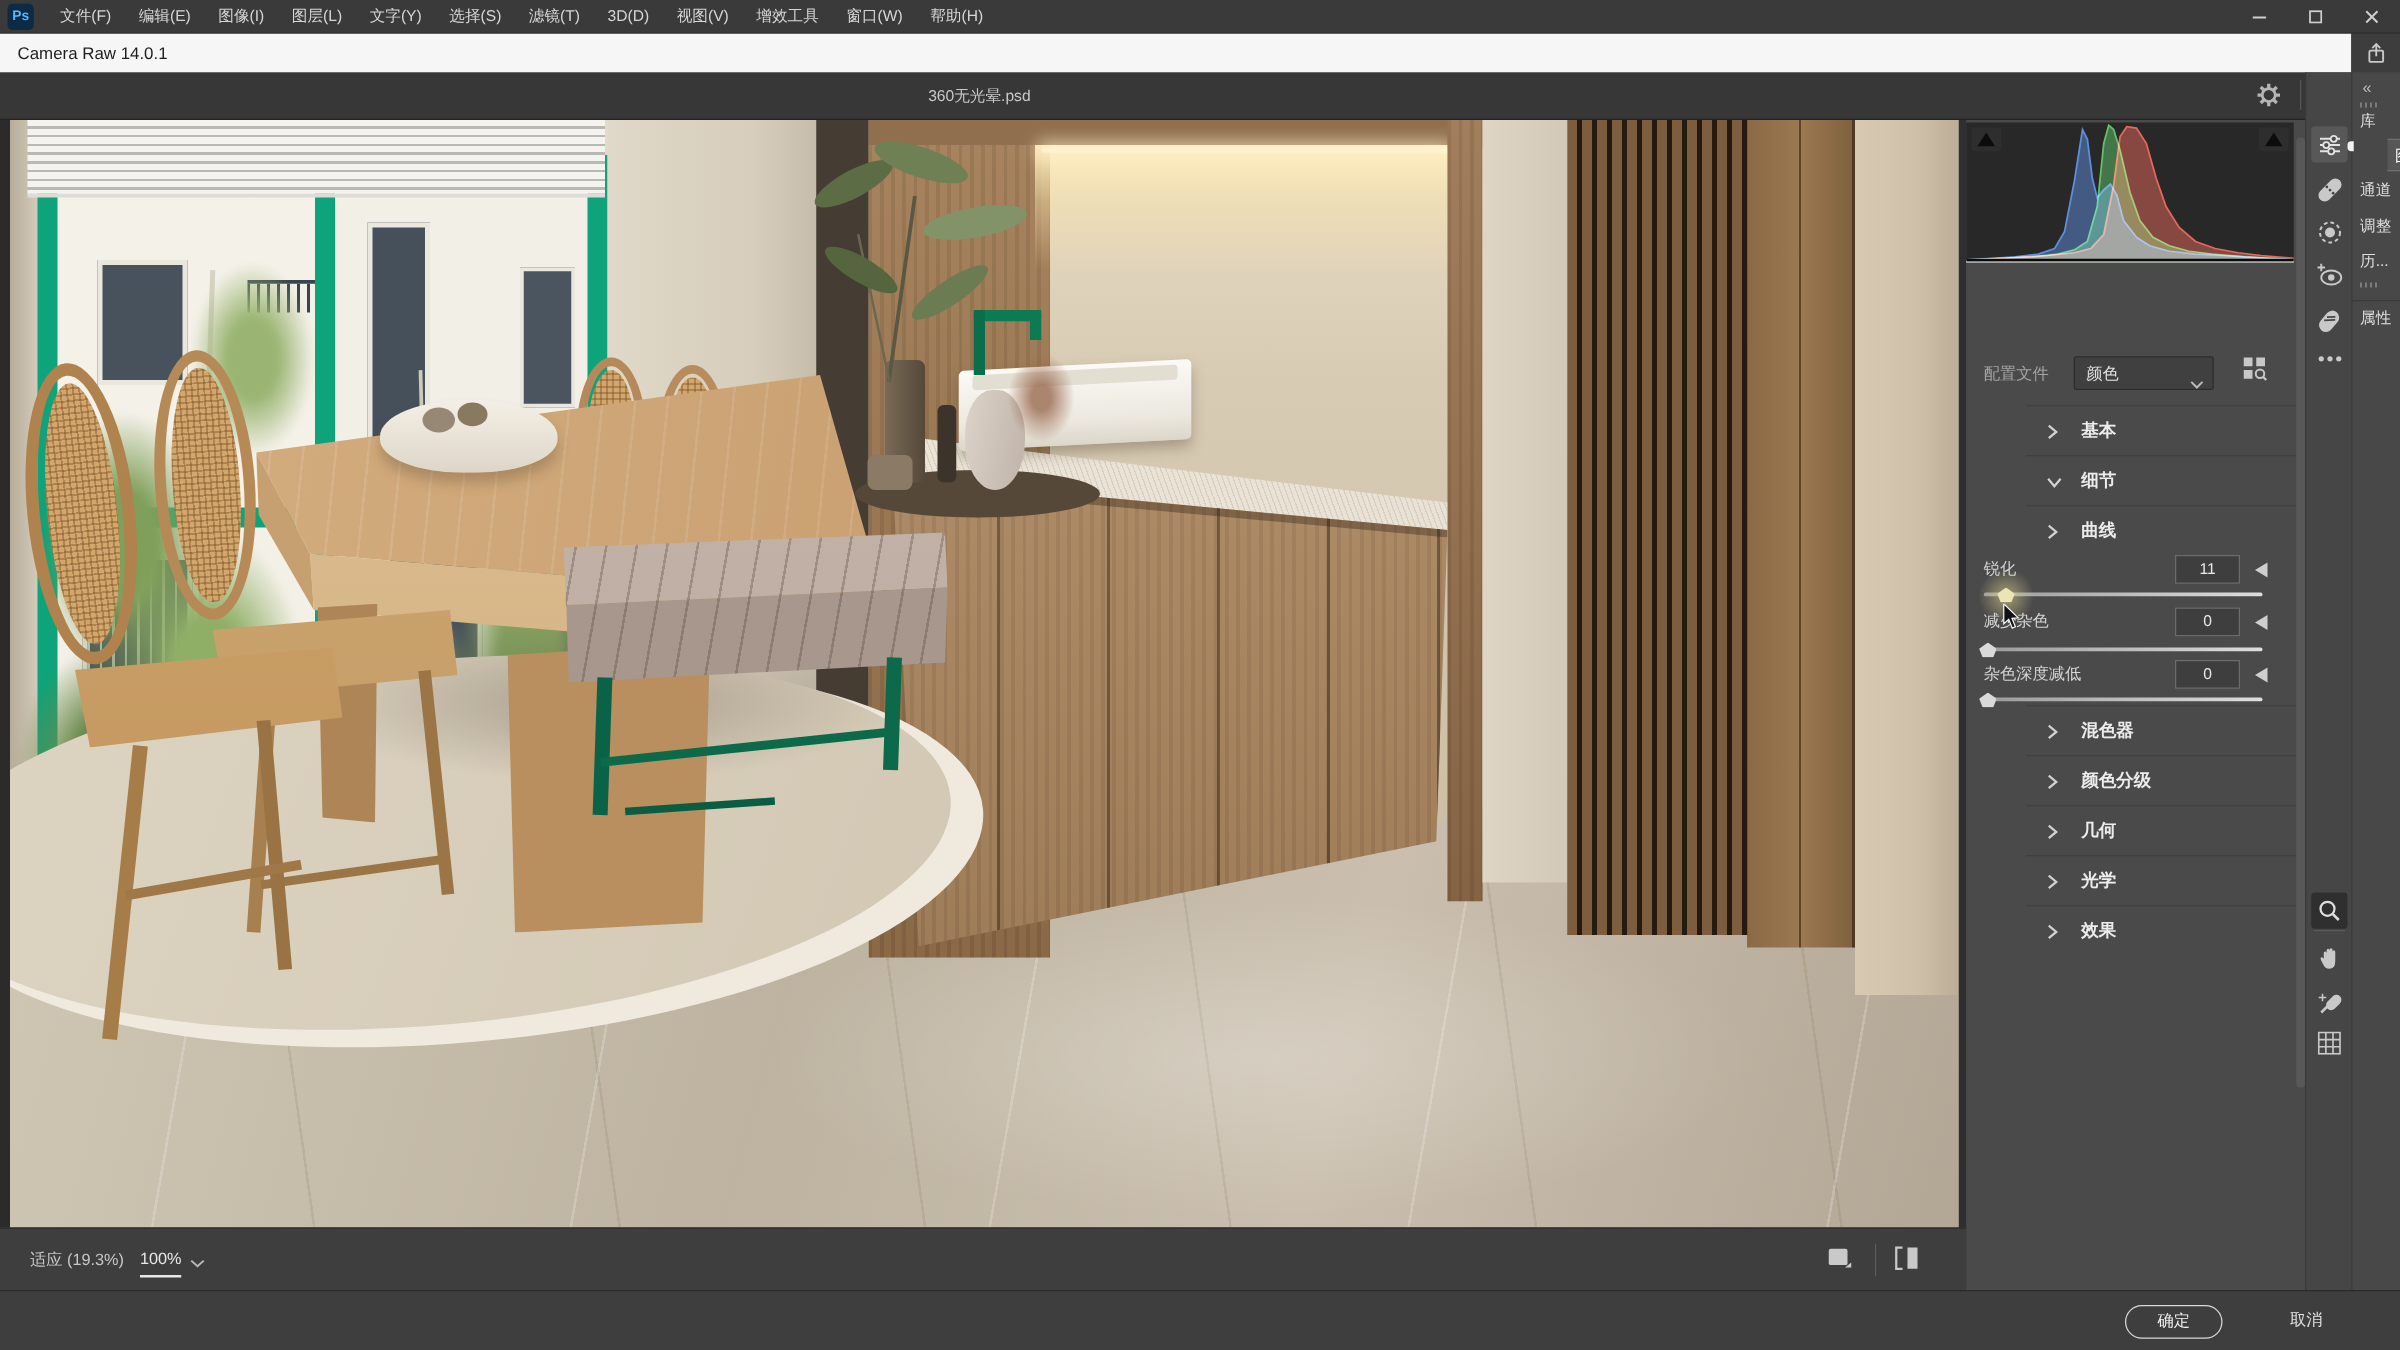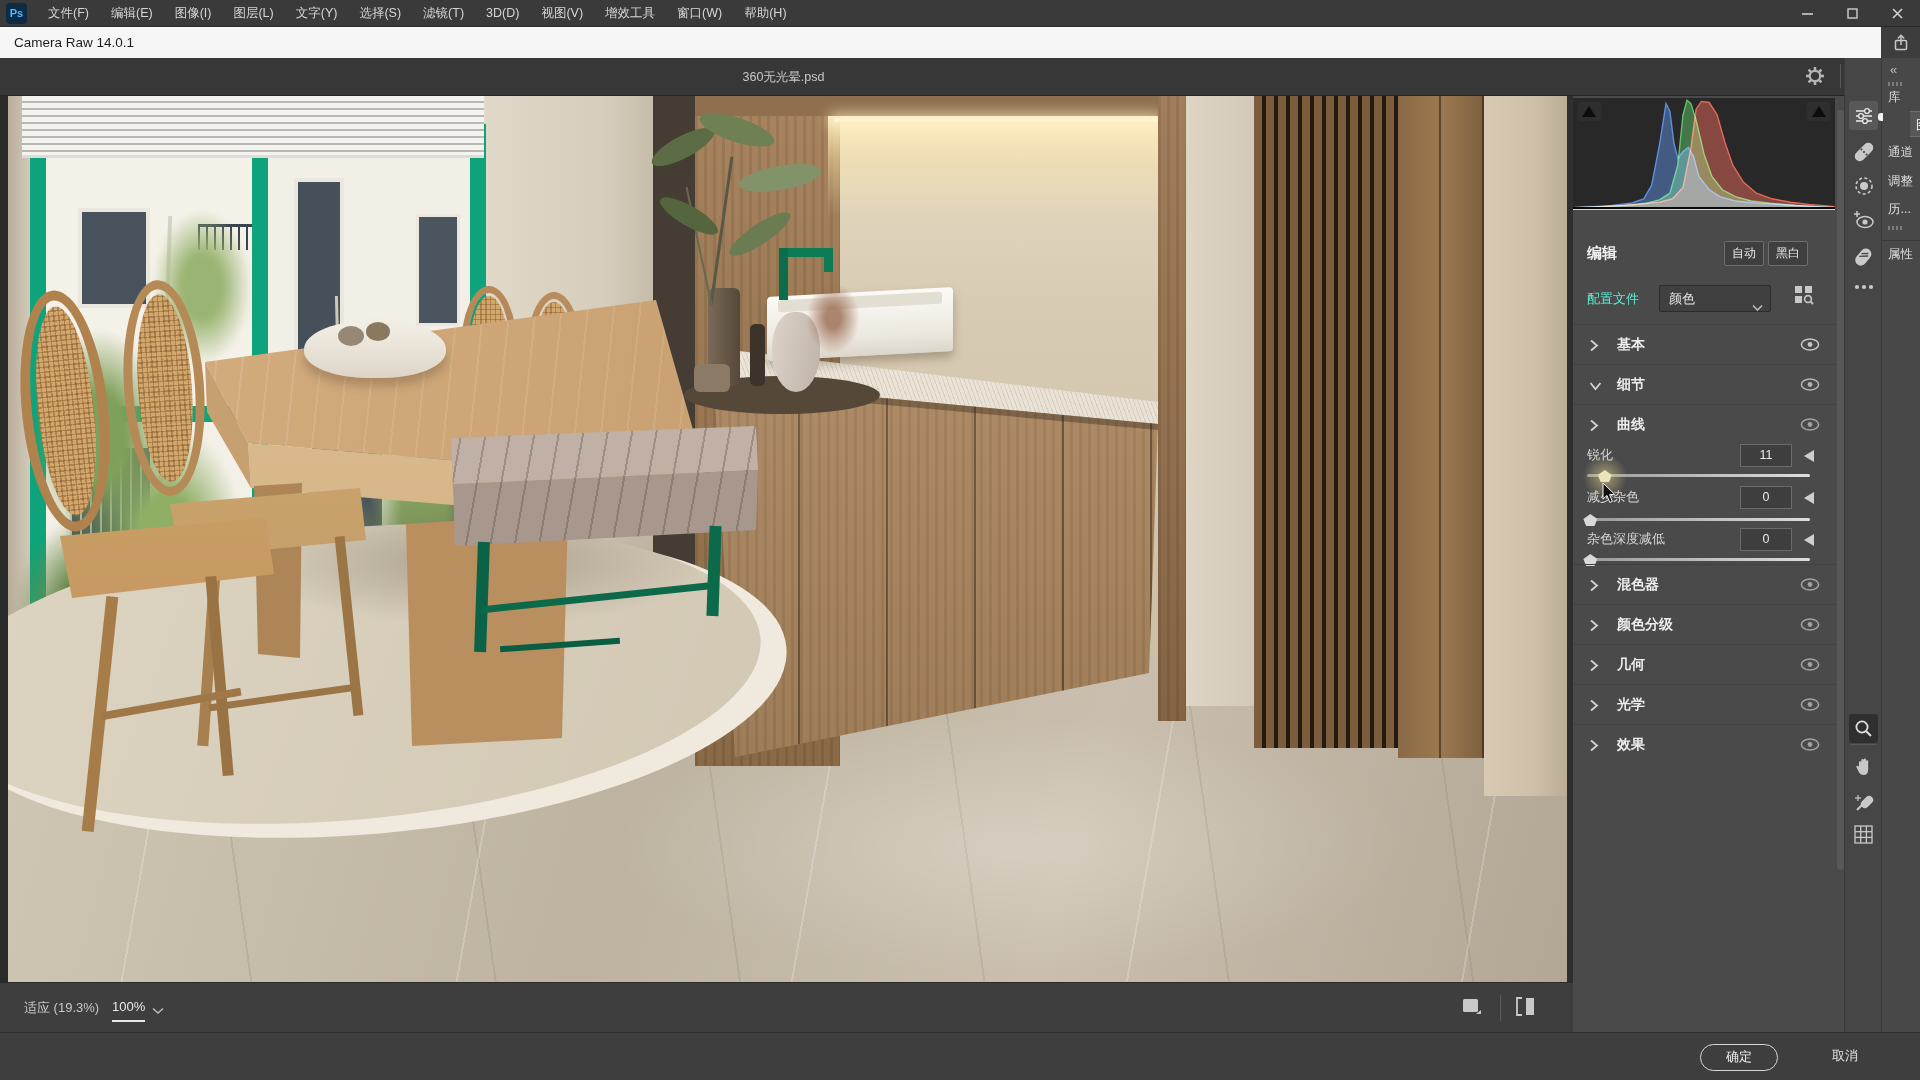--- a/index.html
+++ b/index.html
@@ -33,26 +33,26 @@
   #cancel-btn{position:absolute;right:62px;top:14px;color:#e2e2e2;font-size:13px;}
   
   #right-panel{left:1573px;top:96px;width:263px;height:936px;background:#4a4a4a;}
   #histogram{position:absolute;left:0;top:2px;width:262px;height:112px;background:#282828;border-bottom:1px solid #111;}
   .clip-box{position:absolute;top:4px;width:24px;height:19px;background:#2e2e2e;border-radius:3px;display:flex;align-items:center;justify-content:center;}
   .clip-tri{width:0;height:0;border-left:7px solid transparent;border-right:7px solid transparent;border-bottom:11px solid #0c0c0c;}
   #edit-row{position:absolute;left:0;top:138px;width:263px;height:40px;}
   #edit-title{position:absolute;left:14px;top:10px;font-size:15px;font-weight:bold;color:#f0f0f0;}
   .mini-btn{position:absolute;top:7px;height:25px;border:1px solid #6e6e6e;border-radius:2px;background:#3f3f3f;color:#e8e8e8;font-size:12px;text-align:center;line-height:23px;}
   #profile-row{position:absolute;left:0;top:182px;width:263px;height:42px;}
-  #profile-label{position:absolute;left:14px;top:12px;color:#5eead4;}
+  #profile-label{position:absolute;left:14px;top:12px;color:#a3a3a3;}
   #profile-select{position:absolute;left:86px;top:7px;width:112px;height:27px;background:#404040;border:1px solid #2c2c2c;border-radius:2px;color:#e3e3e3;line-height:25px;padding-left:9px;}
   #profile-select .chev{position:absolute;right:7px;top:9px;}
   #profile-browse{position:absolute;right:22px;top:7px;}
   #sections{position:absolute;left:0;top:228px;width:263px;}
-  .sec-row{position:relative;width:263px;height:40px;border-top:1px solid #404040;}
+  .sec-row{position:relative;width:263px;height:40px;border-top:1px solid #404040;margin-left:48px;}
   .sec-chev{position:absolute;left:16px;top:14px;}
   .sec-label{position:absolute;left:44px;top:11px;font-size:14px;font-weight:bold;color:#ececec;}
   .sec-eye{position:absolute;right:16px;top:13px;}
   #detail-content{position:relative;width:263px;height:120px;}
   .ctl-label{position:absolute;left:14px;color:#d5d5d5;font-size:13px;}
   .val-box{position:absolute;width:52px;height:23px;right:44px;background:#3e3e3e;border:1px solid #6b6b6b;color:#e8e8e8;text-align:center;line-height:21px;font-size:12.5px;}
   .reset-tri{position:absolute;right:22px;width:0;height:0;border-top:6px solid transparent;border-bottom:6px solid transparent;border-right:10px solid #cfcfcf;}
   .cr-slider{position:absolute;left:14px;right:26px;height:3px;background:linear-gradient(90deg,#9a9a9a,#dedede);border-radius:2px;}
   .handle{position:absolute;top:-4px;width:14px;height:12px;margin-left:-7px;background:#d9d9d9;clip-path:polygon(50% 0,100% 42%,80% 100%,20% 100%,0 42%);}
   .handle.active{background:#ece4b4;}
@@ -282,25 +282,20 @@
           <div class="clip-tri"></div>
         </div>
       <svg id="hist-svg" width="262" height="112" style="position:absolute;left:0;top:0;">
           <path d="M0 112 L0.0 109.8 L31.4 108.6 L65.5 106.4 L86.5 104.2 L99.6 100.8 L110.0 89.6 L117.9 50.4 L123.1 11.2 L128.4 3.4 L136.2 4.5 L144.1 16.8 L152.0 44.8 L159.8 67.2 L170.3 84.0 L183.4 95.2 L199.1 100.8 L217.5 104.2 L235.8 106.4 L262.0 108.6 L262 112 Z" fill="#e04c3c" fill-opacity="0.5" stroke="#e04c3c" stroke-width="1.4" style="mix-blend-mode: screen;"></path>
           <path d="M0 112 L0.0 109.8 L26.2 108.6 L52.4 107.5 L73.4 105.3 L86.5 101.9 L96.9 95.2 L104.8 67.2 L110.0 16.8 L114.0 2.2 L117.9 5.6 L123.1 22.4 L131.0 56.0 L138.9 78.4 L149.3 91.8 L162.4 98.6 L178.2 103.0 L196.5 105.3 L222.7 107.5 L262.0 109.8 L262 112 Z" fill="#44b74e" fill-opacity="0.5" stroke="#44b74e" stroke-width="1.4" style="mix-blend-mode: screen;"></path>
           <path d="M0 112 L0.0 109.8 L21.0 108.6 L39.3 107.5 L57.6 105.3 L70.7 100.8 L78.6 87.4 L86.5 47.0 L93.0 5.6 L96.9 13.4 L100.9 44.8 L104.8 60.5 L110.0 53.8 L115.3 49.3 L120.5 58.2 L125.8 78.4 L136.2 91.8 L146.7 98.6 L162.4 103.0 L183.4 105.3 L204.4 106.4 L222.7 107.5 L241.0 108.6 L262.0 109.8 L262 112 Z" fill="#4079d8" fill-opacity="0.5" stroke="#4079d8" stroke-width="1.4" style="mix-blend-mode: screen;"></path>
         </svg>
       <div style="position:absolute;left:0;bottom:0;width:262px;height:2px;background:#0a0a0a;"></div>
     </div>
 
-    <div id="edit-row">
-      <div id="edit-title">编辑</div>
-      <div class="mini-btn" style="right:72px;width:40px;">自动</div>
-      <div class="mini-btn" style="right:28px;width:40px;">黑白</div>
-    </div>
 
     <div id="profile-row">
       <div id="profile-label">配置文件</div>
       <div id="profile-select">
         <span>颜色</span>
         <span class="chev"><svg width="11" height="8">
               <path d="M1 1.5 L5.5 6 L10 1.5" fill="none" stroke="#b9b9b9" stroke-width="1.6"></path>
             </svg></span>
       </div>
       <div id="profile-browse">

